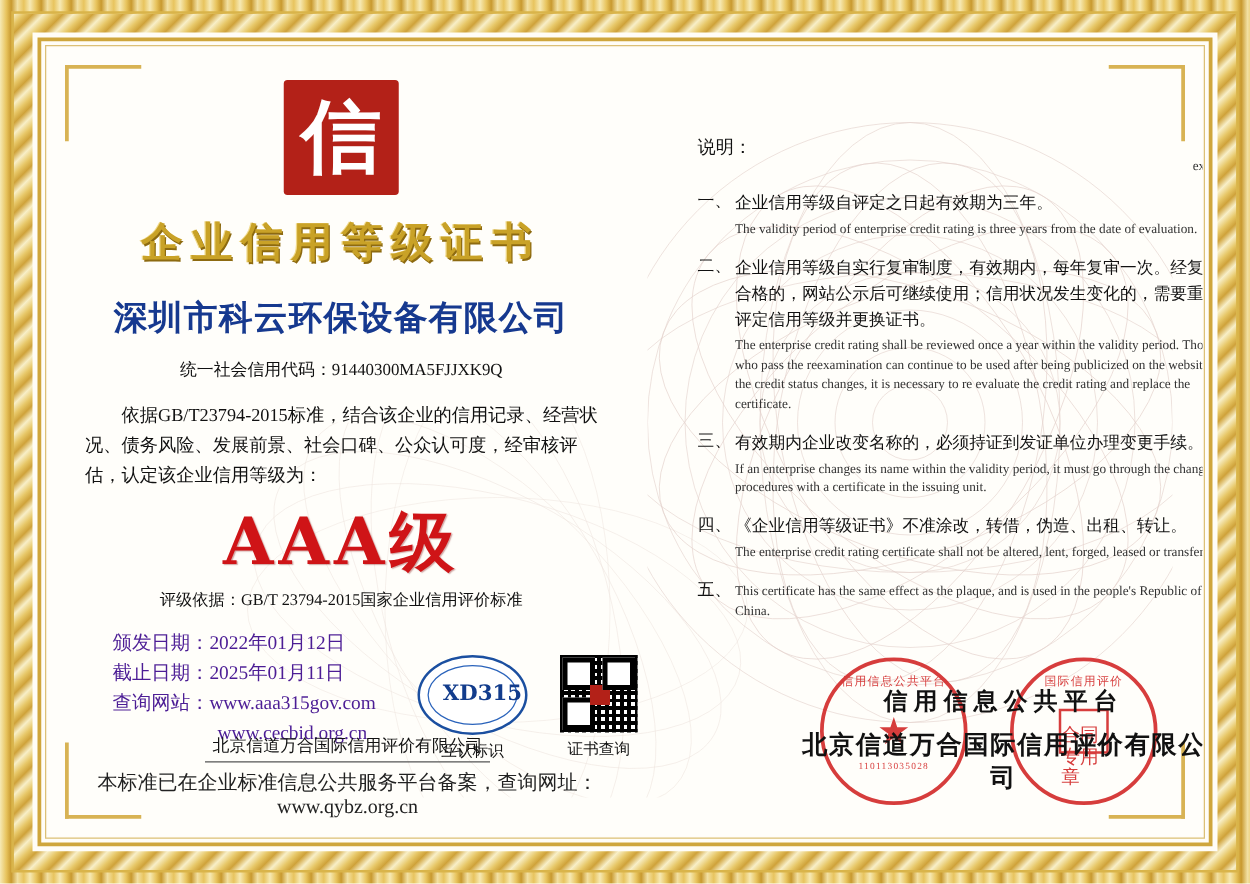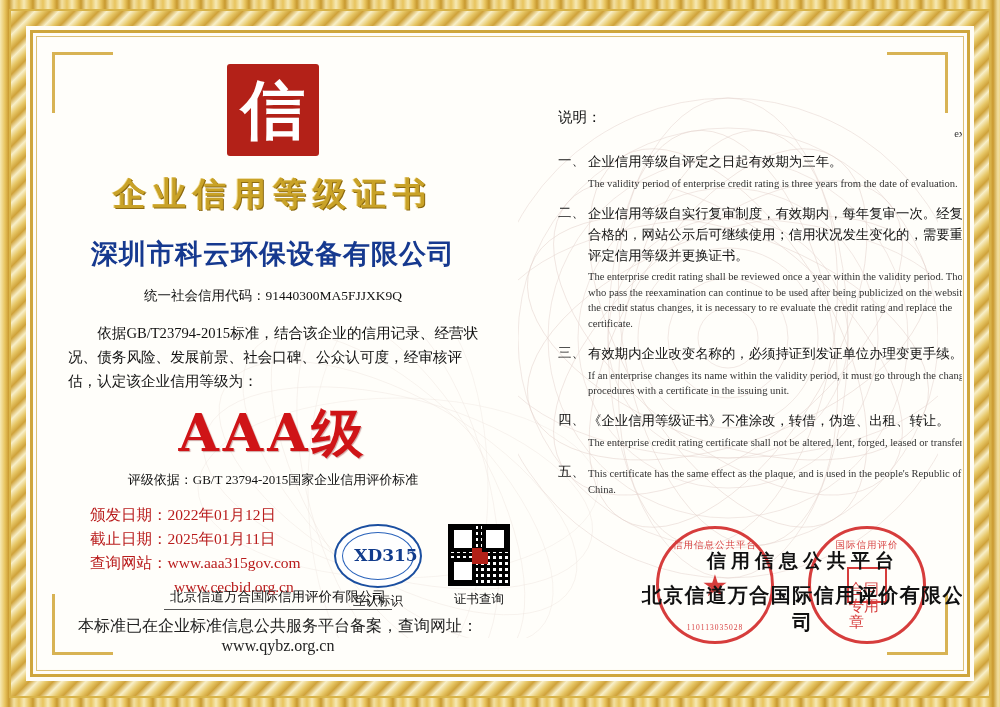--- a/index.html
+++ b/index.html
@@ -164,21 +164,21 @@
   .grade-basis {
     margin-top: 2px;
     font-size: 13px;
     color: #111;
   }
   .info {
     margin: 14px 0 0 52px;
     text-align: left;
     font-size: 15.5px;
     line-height: 1.55;
-    color: #b91c1c;
+    color: #4c1d95;
   }
   .info .row { white-space: nowrap; }
   .info .url2 { margin-left: 84px; }
 
   .badges {
     position: absolute;
     left: 296px;
     top: 486px;
     display: flex;
     gap: 26px;
@@ -295,21 +295,21 @@
   }
   .seal .arc-top, .seal .arc-bot {
     position: absolute;
     left: 0; right: 0;
     text-align: center;
     color: #d01c1c;
     font-size: 9.5px;
     letter-spacing: 1px;
   }
   .seal .arc-top { top: 10px; }
-  .seal .arc-bot { bottom: 9px; font-size: 7.5px; }
+  .seal .arc-bot { bottom: 24px; font-size: 7.5px; }
   .seal .box {
     position: absolute;
     left: 50%; top: 50%;
     transform: translate(-50%,-50%);
     width: 40px; height: 36px;
     border: 2px solid #d01c1c;
     color: #d01c1c;
     font-size: 15px;
     line-height: 1.1;
     padding-top: 12px;

